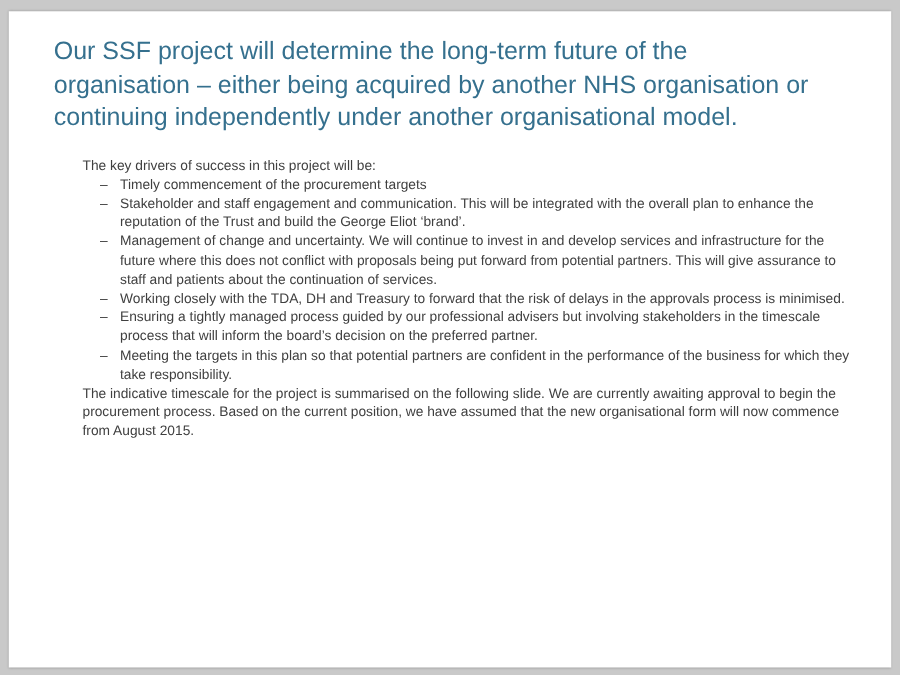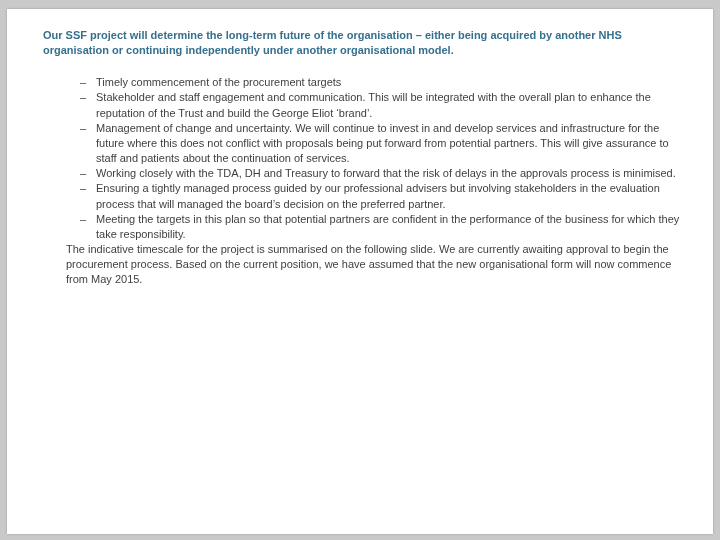--- a/index.html
+++ b/index.html
@@ -16,22 +16,22 @@
       left: 7px;
       top: 9px;
       width: 706px;
       height: 525px;
       background: #ffffff;
       box-sizing: border-box;
       padding: 19px 30px 0 36px;
       box-shadow: 0 0 2px rgba(0,0,0,0.25);
     }
     .slide-title {
-      font-size: 11px;
-      font-weight: bold;
+      font-size: 20px;
+      font-weight: normal;
       line-height: 1.33;
       color: #35708e;
       margin: 0 0 18px 0;
       max-width: 620px;
     }
     .body-block {
       margin-left: 23px;
       font-size: 11px;
       line-height: 1.38;
       color: #3f3f3f;
@@ -61,20 +61,21 @@
   </style>
 </head>
 <body>
 
 <div class="slide">
 
   <h1 class="slide-title">Our SSF project will determine the long-term future of the organisation – either being acquired by another NHS organisation or continuing independently under another organisational model.</h1>
 
   <div class="body-block">
 
+    <p class="intro-text">The key drivers of success in this project will be:</p>
 
     <div class="bullet-list">
 
       <div class="bullet-item">
         <span class="dash">–</span>
         <span class="bullet-text">Timely commencement of the procurement targets</span>
       </div>
 
       <div class="bullet-item">
         <span class="dash">–</span>
@@ -86,27 +87,27 @@
         <span class="bullet-text">Management of change and uncertainty. We will continue to invest in and develop services and infrastructure for the future where this does not conflict with proposals being put forward from potential partners. This will give assurance to staff and patients about the continuation of services.</span>
       </div>
 
       <div class="bullet-item">
         <span class="dash">–</span>
         <span class="bullet-text">Working closely with the TDA, DH and Treasury to forward that the risk of delays in the approvals process is minimised.</span>
       </div>
 
       <div class="bullet-item">
         <span class="dash">–</span>
-        <span class="bullet-text">Ensuring a tightly managed process guided by our professional advisers but involving stakeholders in the evaluation process that will managed the board’s decision on the preferred partner.</span>
+        <span class="bullet-text">Ensuring a tightly managed process guided by our professional advisers but involving stakeholders in the timescale process that will inform the board’s decision on the preferred partner.</span>
       </div>
 
       <div class="bullet-item">
         <span class="dash">–</span>
         <span class="bullet-text">Meeting the targets in this plan so that potential partners are confident in the performance of the business for which they take responsibility.</span>
       </div>
 
     </div>
 
-    <p class="closing-paragraph">The indicative timescale for the project is summarised on the following slide. We are currently awaiting approval to begin the procurement process. Based on the current position, we have assumed that the new organisational form will now commence from May 2015.</p>
+    <p class="closing-paragraph">The indicative timescale for the project is summarised on the following slide. We are currently awaiting approval to begin the procurement process. Based on the current position, we have assumed that the new organisational form will now commence from August 2015.</p>
 
   </div>
 
 </div>
 
 </body></html>

